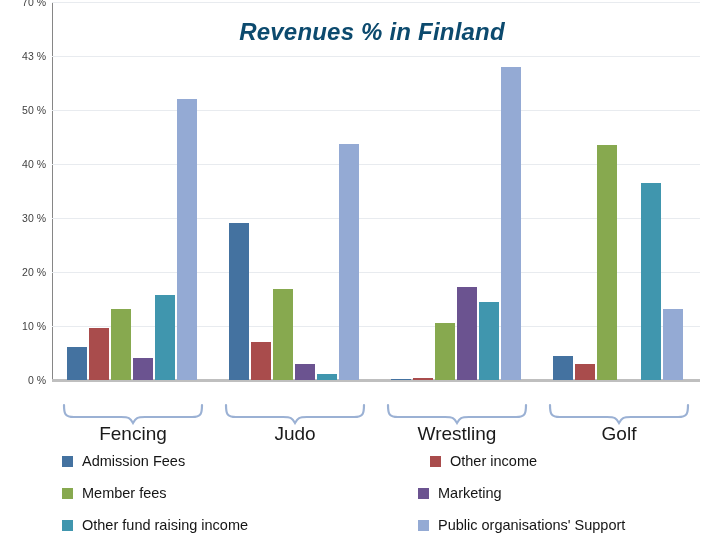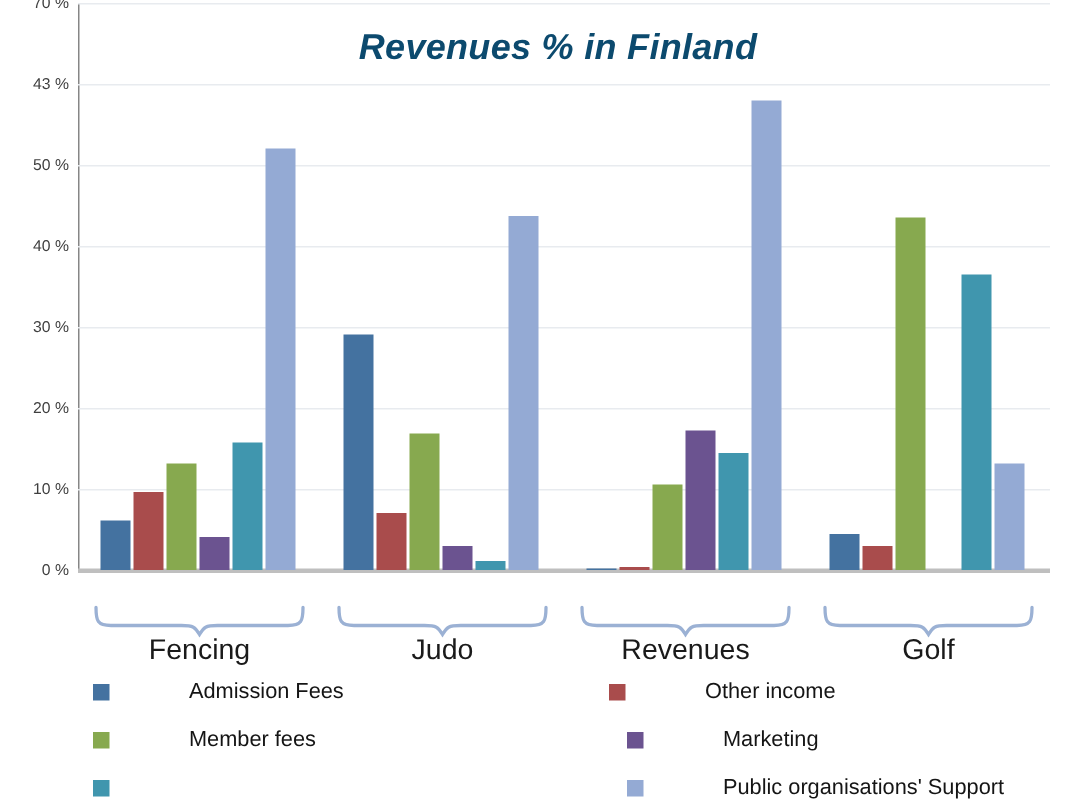--- a/index.html
+++ b/index.html
@@ -102,21 +102,20 @@
   }
   .legend-swatch {
     width: 11px; height: 11px;
     margin-right: 9px;
     flex: 0 0 auto;
   }
   .legend-text {
     font-size: 14.5px;
     color: #151515;
     line-height: 1;
-    margin-left: 44px;
   }
 </style>
 </head>
 <body>
 
 <div id="chart-root">
 
   <div id="chart-title">Revenues % in Finland</div>
 
   <div id="y-axis-line"></div>
@@ -188,43 +187,44 @@
       <div class="cat-block" style="left: 224px; width: 142px;">
         <svg class="brace-svg" width="142" height="22" viewBox="0 0 142 22">
           <path d="M2,2 C2,11 3,14 12,14 L59,14 C67,14 68,15 71,20 C74,15 75,14 83,14 L130,14 C139,14 140,11 140,2" fill="none" stroke="#9bb1d4" stroke-width="2.2" stroke-linecap="round"></path>
         </svg>
         <div class="cat-label">Judo</div>
       </div>
       <div class="cat-block" style="left: 386px; width: 142px;">
         <svg class="brace-svg" width="142" height="22" viewBox="0 0 142 22">
           <path d="M2,2 C2,11 3,14 12,14 L59,14 C67,14 68,15 71,20 C74,15 75,14 83,14 L130,14 C139,14 140,11 140,2" fill="none" stroke="#9bb1d4" stroke-width="2.2" stroke-linecap="round"></path>
         </svg>
-        <div class="cat-label">Revenues</div>
+        <div class="cat-label">Wrestling</div>
       </div>
       <div class="cat-block" style="left: 548px; width: 142px;">
         <svg class="brace-svg" width="142" height="22" viewBox="0 0 142 22">
           <path d="M2,2 C2,11 3,14 12,14 L59,14 C67,14 68,15 71,20 C74,15 75,14 83,14 L130,14 C139,14 140,11 140,2" fill="none" stroke="#9bb1d4" stroke-width="2.2" stroke-linecap="round"></path>
         </svg>
         <div class="cat-label">Golf</div>
       </div>
     </div>
 
   <div id="legend">
       <div class="legend-item" style="left: 0px; top: 0px;">
         <span class="legend-swatch" style="background: rgb(68, 114, 160);"></span>
         <span class="legend-text">Admission Fees</span>
       </div>
       <div class="legend-item" style="left: 0px; top: 32px;">
         <span class="legend-swatch" style="background: rgb(135, 169, 79);"></span>
         <span class="legend-text">Member fees</span>
       </div>
       <div class="legend-item" style="left: 0px; top: 64px;">
         <span class="legend-swatch" style="background: rgb(64, 150, 174);"></span>
-      </div>
-      <div class="legend-item" style="left: 344px; top: 0px;">
+        <span class="legend-text">Other fund raising income</span>
+      </div>
+      <div class="legend-item" style="left: 368px; top: 0px;">
         <span class="legend-swatch" style="background: rgb(169, 76, 76);"></span>
         <span class="legend-text">Other income</span>
       </div>
       <div class="legend-item" style="left: 356px; top: 64px;">
         <span class="legend-swatch" style="background: rgb(148, 170, 212);"></span>
         <span class="legend-text">Public organisations' Support</span>
       </div>
       <div class="legend-item" style="left: 356px; top: 32px;">
         <span class="legend-swatch" style="background: rgb(107, 83, 144);"></span>
         <span class="legend-text">Marketing</span>

